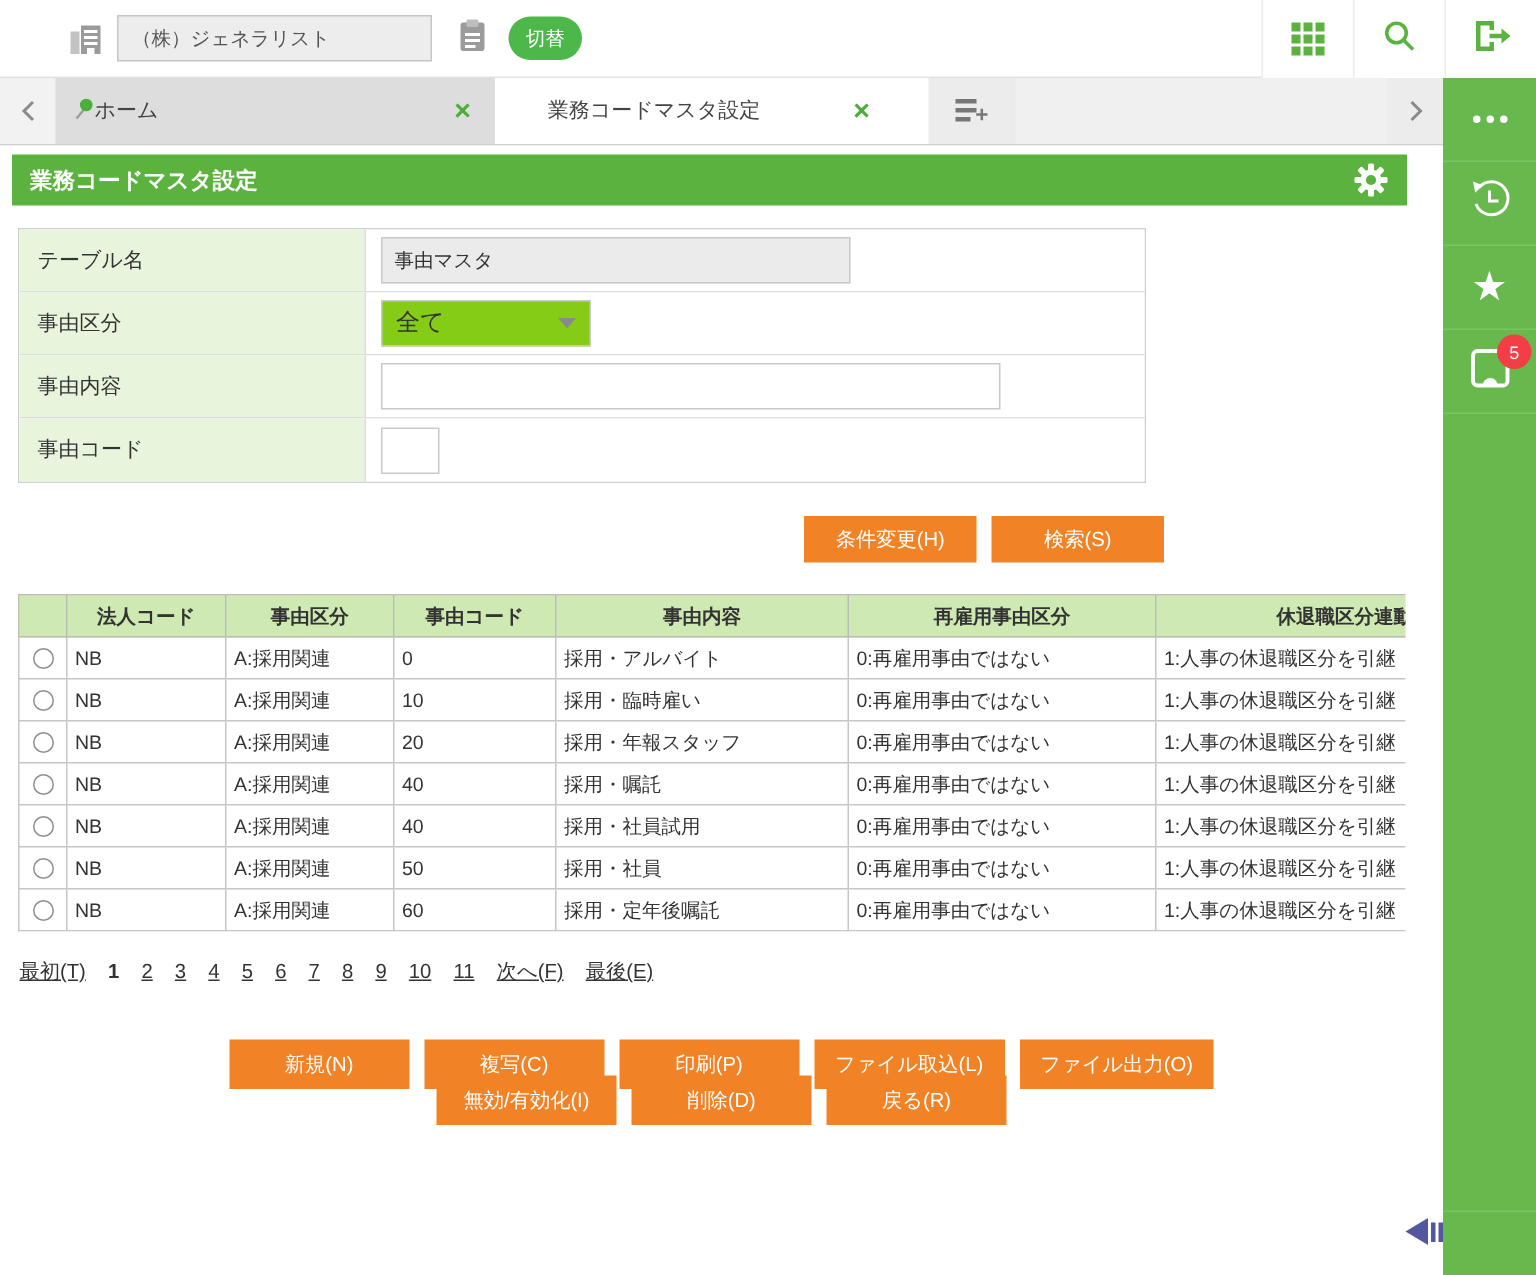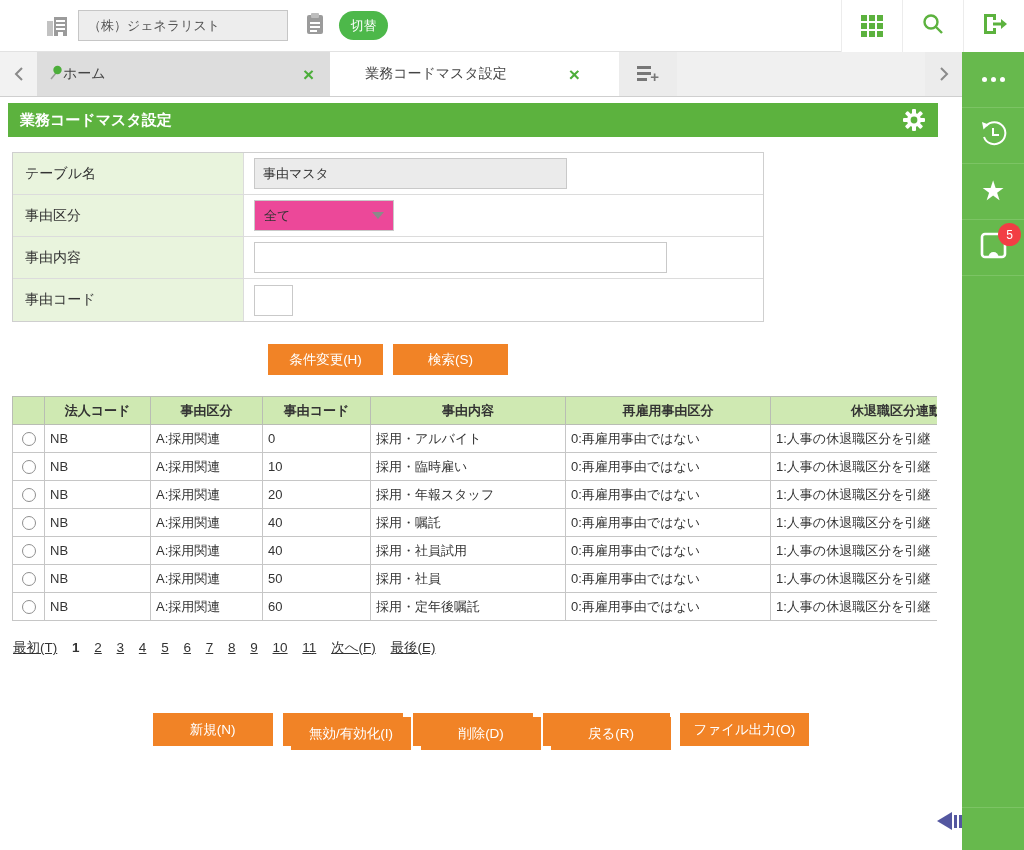--- a/index.html
+++ b/index.html
@@ -66,46 +66,46 @@
   .frow { display:flex; height:42px; border-bottom:1px solid #dcdcdc; background:#fff; }
   .frow:last-child { border-bottom:none; }
   .flabel { width:231px; background:#e9f4dd; border-right:1px solid #dcdcdc; display:flex;
     align-items:center; padding-left:12px; font-size:14px; color:#333; }
   .ffield { flex:1; display:flex; align-items:center; padding-left:10px; }
   .inp { height:31px; border:1px solid #c9c9c9; background:#fff; padding:0 8px; font-size:13px;
     color:#333; font-family:"Liberation Sans","DejaVu Sans",sans-serif; }
   .inp.readonly { width:313px; background:#ebebeb; }
   .inp.wide { width:413px; }
   .inp.tiny { width:39px; }
-  .selectbox { width:140px; height:31px; border:1px solid #c9c9c9; background:#ec4899; display:flex;
-    align-items:center; justify-content:space-between; padding:0 9px; font-size:13px; cursor:pointer; }
+  .selectbox { width:140px; height:31px; border:1px solid #c9c9c9; background:#84cc16; display:flex;
+    align-items:center; justify-content:space-between; padding:0 9px; font-size:16px; cursor:pointer; }
   .tri-down { width:0; height:0; border-left:6px solid transparent; border-right:6px solid transparent;
     border-top:7px solid #8a8a8a; }
   
   .search-row { position:absolute; top:247px; left:0; width:776px; display:flex;
-    justify-content:center; gap:10px; }
+    justify-content:flex-end; gap:10px; }
   .btn { height:31px; min-width:115px; background:#f18326; color:#fff; border:none; font-size:13.5px;
     padding:0 14px; cursor:pointer; font-family:"Liberation Sans","DejaVu Sans",sans-serif; }
   
   .results { position:absolute; left:12px; top:299px; width:925px; height:225px; overflow:hidden; }
   table { border-collapse:collapse; width:1010px; table-layout:fixed; }
   th { height:28px; background:#cfe9b2; border:1px solid #b9bdb4; font-size:13px; font-weight:bold;
     color:#333; text-align:center; }
   td { height:28px; border:1px solid #c6c6c6; font-size:13px; padding:0 5px; color:#333;
     background:#fff; white-space:nowrap; overflow:hidden; }
   td.radio-cell { text-align:center; padding:0; }
   .radio { display:inline-block; width:14px; height:14px; border:1px solid #8f8f8f; border-radius:50%;
     background:#fff; vertical-align:middle; cursor:pointer; }
   
   .pagination { position:absolute; left:13px; top:542px; font-size:13.5px; color:#333; }
   .pagination a { color:#333; text-decoration:underline; margin-right:11px; cursor:pointer; }
   .pagination .current { font-weight:bold; margin-right:11px; }
   
   .actions { position:absolute; width:962px; display:flex; justify-content:center; gap:10px; }
-  .actions.r1 { top:616px; }
+  .actions.r1 { top:596px; }
   .actions.r2 { top:620px; }
   .actions .btn { height:33px; min-width:120px; }
   
   .collapse { position:absolute; right:0px; top:715px; display:flex; align-items:center; cursor:pointer; }
   .collapse .tri { width:0; height:0; border-top:9px solid transparent; border-bottom:9px solid transparent;
     border-right:15px solid #5457a0; }
   .collapse i { width:3px; height:13px; background:#5457a0; margin-left:2px; }
 </style>
 </head>
 <body>

